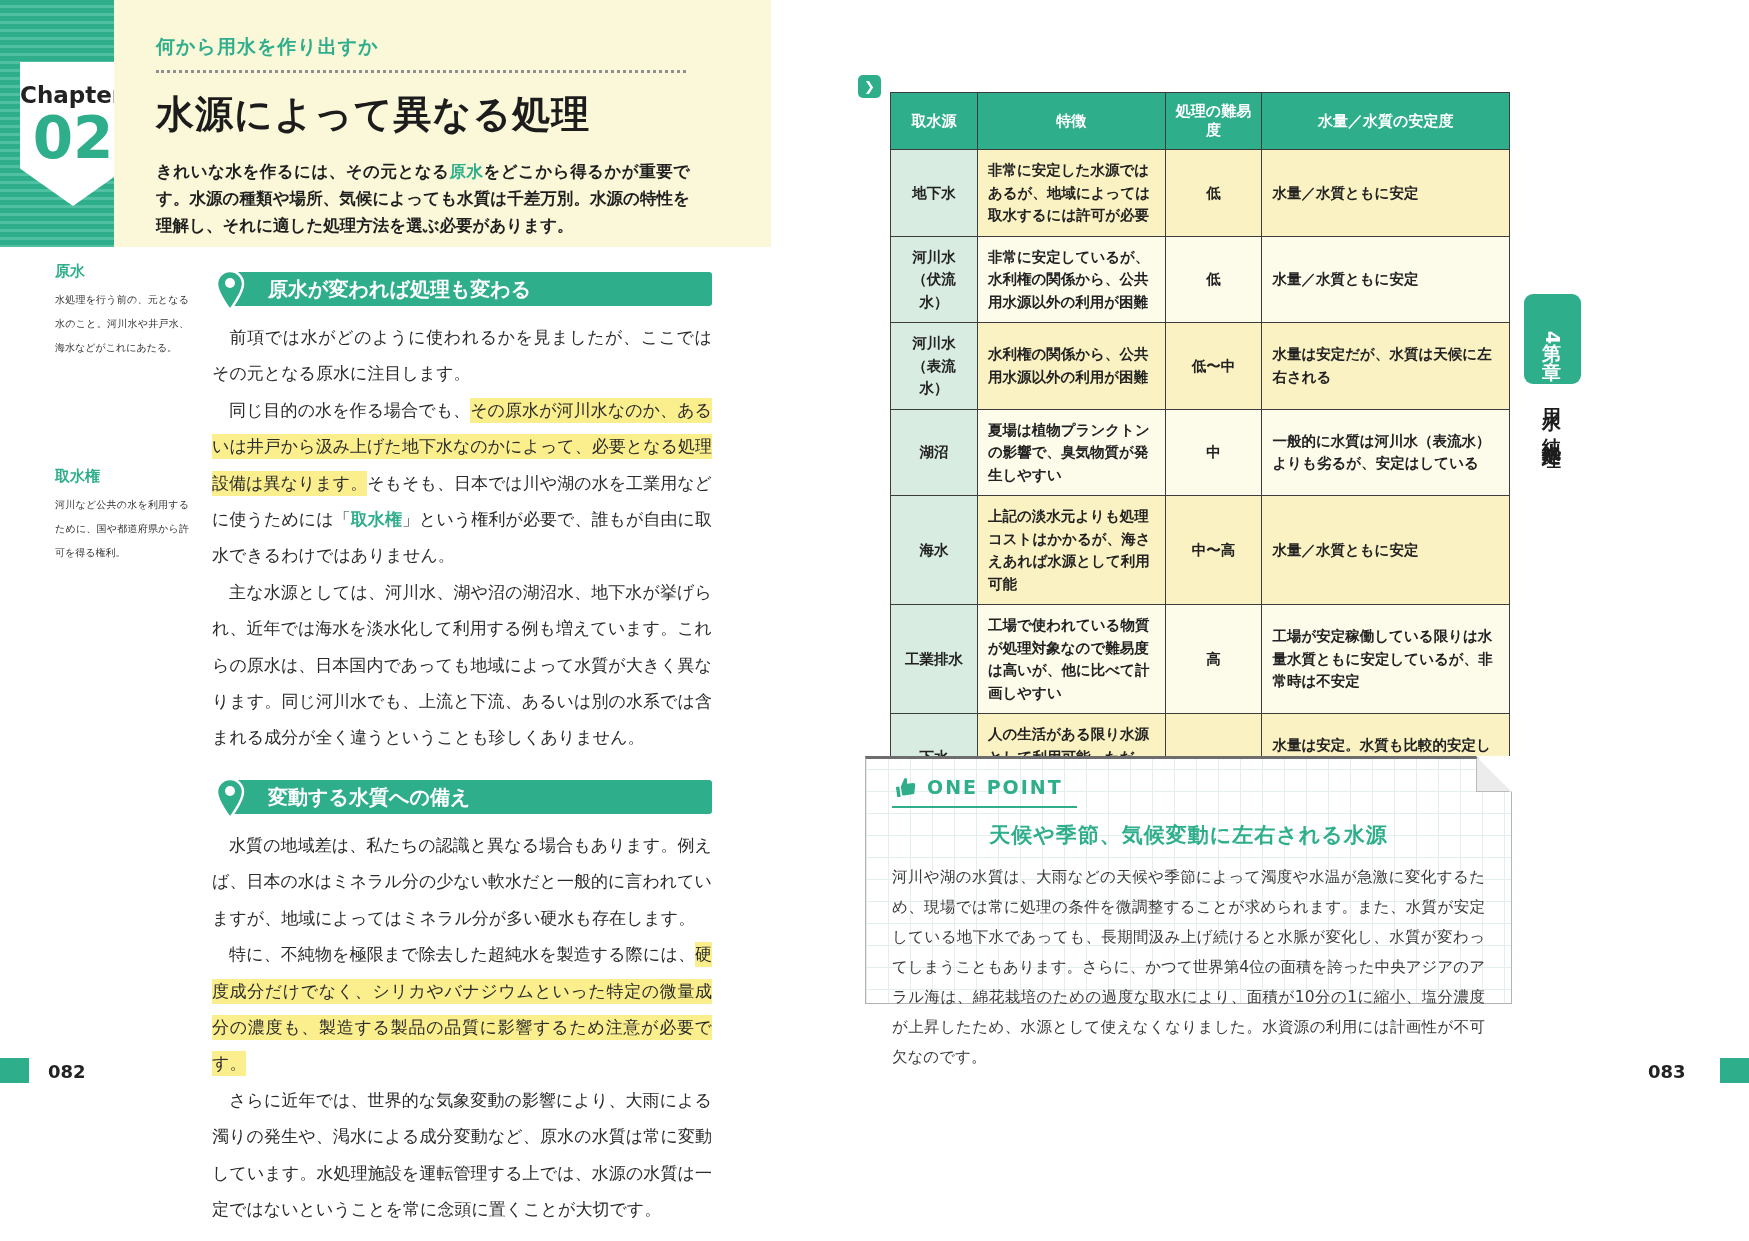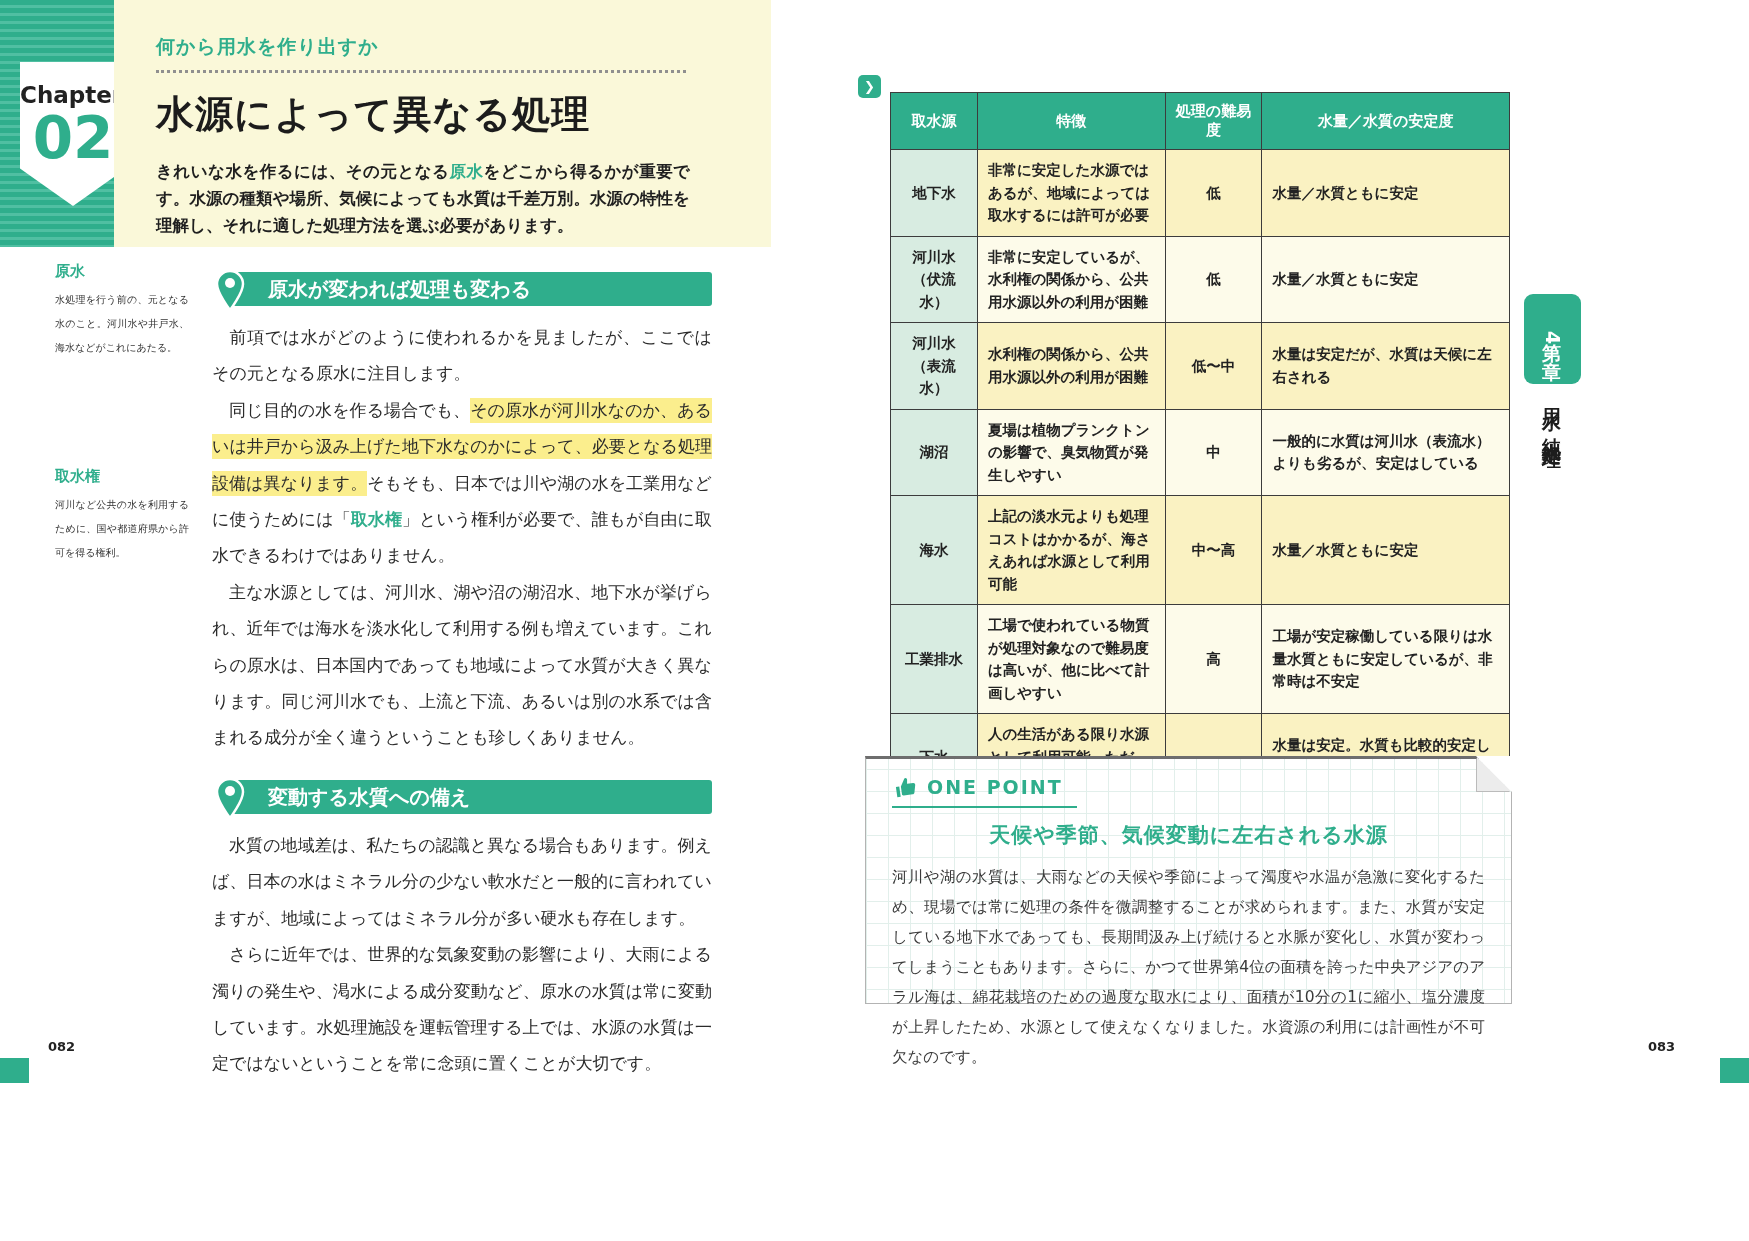--- a/index.html
+++ b/index.html
@@ -75,21 +75,21 @@
   
   .chapter-tab { position:absolute; left:1524px; top:294px; width:57px; height:90px; background:#2fae8c;
     border-radius:9px; display:flex; align-items:center; justify-content:center; }
   .chapter-tab span { writing-mode:vertical-rl; color:#fff; font-size:19px; font-weight:bold; letter-spacing:2px; }
   .chapter-tab-title { position:absolute; left:1524px; top:392px; width:57px; display:flex; justify-content:center; }
   .chapter-tab-title span { writing-mode:vertical-rl; font-size:19px; font-weight:bold; color:#1d1d1d; letter-spacing:4px; }
 
   
   .pg-bar { position:absolute; width:29px; height:25px; background:#2fae8c; top:1058px; }
   .pg-bar.left { left:0; } .pg-bar.right { left:1720px; }
-  .pg-num { position:absolute; top:1039px; font-size:13px; font-weight:bold; color:#222; }
+  .pg-num { position:absolute; top:1061px; font-size:18px; font-weight:bold; color:#222; }
   .pg-num.left { left:48px; } .pg-num.right { left:1648px; width:58px; }
 </style>
 </head>
 <body>
 
 <div class="spread">
 
   <div class="stripe-block">
     <div class="chapter-badge">
       <div class="chapter-label">Chapter4</div>
@@ -126,20 +126,21 @@
         <p><span>　主な水源としては、河川水、湖や沼の湖沼水、地下水が挙げられ、近年では海水を淡水化して利用する例も増えています。これらの原水は、日本国内であっても地域によって水質が大きく異なります。同じ河川水でも、上流と下流、あるいは別の水系では含まれる成分が全く違うということも珍しくありません。</span></p>
       </div>
       <div class="sec-bar"><span class="pin">
           <svg viewBox="0 0 32 44">
             <path d="M16 2C8.8 2 3 7.8 3 15c0 9 13 26 13 26s13-17 13-26C29 7.8 23.2 2 16 2z" fill="#2fae8c" stroke="#ffffff" stroke-width="2.5"></path>
             <circle cx="16" cy="14" r="5" fill="#ffffff"></circle>
           </svg>
         </span><span>変動する水質への備え</span></div>
       <div class="sec-paras">
         <p><span>　水質の地域差は、私たちの認識と異なる場合もあります。例えば、日本の水はミネラル分の少ない軟水だと一般的に言われていますが、地域によってはミネラル分が多い硬水も存在します。</span></p>
+        <p><span>　特に、不純物を極限まで除去した超純水を製造する際には、</span><span class="seg-hl">硬度成分だけでなく、シリカやバナジウムといった特定の微量成分の濃度も、製造する製品の品質に影響するため注意が必要です。</span></p>
         <p><span>　さらに近年では、世界的な気象変動の影響により、大雨による濁りの発生や、渇水による成分変動など、原水の水質は常に変動しています。水処理施設を運転管理する上では、水源の水質は一定ではないということを常に念頭に置くことが大切です。</span></p>
       </div>
     </div>
 
   <div class="table-title-row">
     <div class="chev-box">❯</div>
     <div class="table-title">用水の水源になるもの</div>
   </div>
 
   <table class="water">

